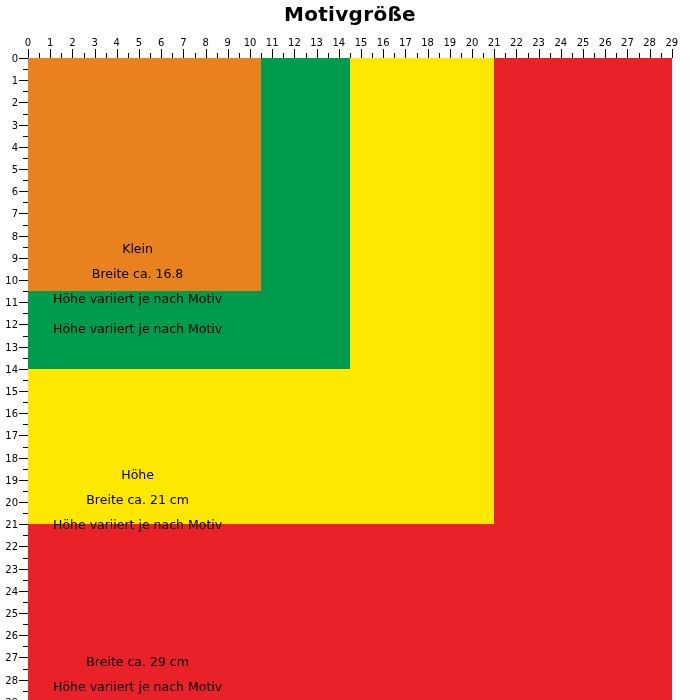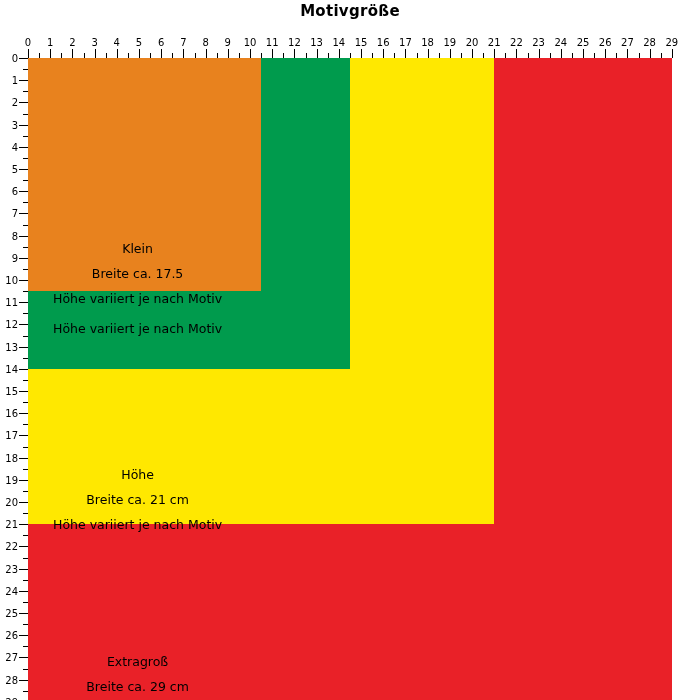--- a/index.html
+++ b/index.html
@@ -14,21 +14,21 @@
     overflow: hidden;
     position: relative;
   }
 
   #page-title {
     position: absolute;
     left: 0;
     top: 2px;
     width: 700px;
     text-align: center;
-    font-size: 15px;
+    font-size: 20px;
     font-weight: bold;
     color: #000000;
     letter-spacing: 0.3px;
     font-family: "DejaVu Sans", sans-serif;
   }
 
   
   .chart-area {
     position: absolute;
     left: 28px;
@@ -310,32 +310,31 @@
   </div>
 
 <div class="chart-area" id="chart-area">
   <div class="block block-xl" id="block-extragross" style="width: 643.8px; height: 643.8px; background: rgb(233, 33, 40);"></div>
   <div class="block block-l" id="block-gross" style="width: 466.2px; height: 466.2px; background: rgb(255, 232, 0);"></div>
   <div class="block block-m" id="block-mittel" style="width: 321.9px; height: 310.8px; background: rgb(0, 155, 77);"></div>
   <div class="block block-s" id="block-klein" style="width: 233.1px; height: 233.1px; background: rgb(232, 130, 30);"></div>
 
   <div class="label-group" id="label-klein" style="left: 25px; top: 177.6px;">
     <div class="name">Klein</div>
-    <div>Breite ca. 17.5</div>
+    <div>Breite ca. 16.8</div>
     <div>Höhe variiert je nach Motiv</div>
   </div>
 
   <div class="label-group" id="label-mittel" style="left: 25px; top: 257.52px;">
     <div>Höhe variiert je nach Motiv</div>
   </div>
 
   <div class="label-group" id="label-gross" style="left: 25px; top: 404.04px;">
     <div class="name">Höhe</div>
     <div>Breite ca. 21 cm</div>
     <div>Höhe variiert je nach Motiv</div>
   </div>
 
   <div class="label-group" id="label-extragross" style="left: 25px; top: 590.52px;">
-    <div class="name">Extragroß</div>
     <div>Breite ca. 29 cm</div>
     <div>Höhe variiert je nach Motiv</div>
   </div>
 </div>
 
 </body></html>

